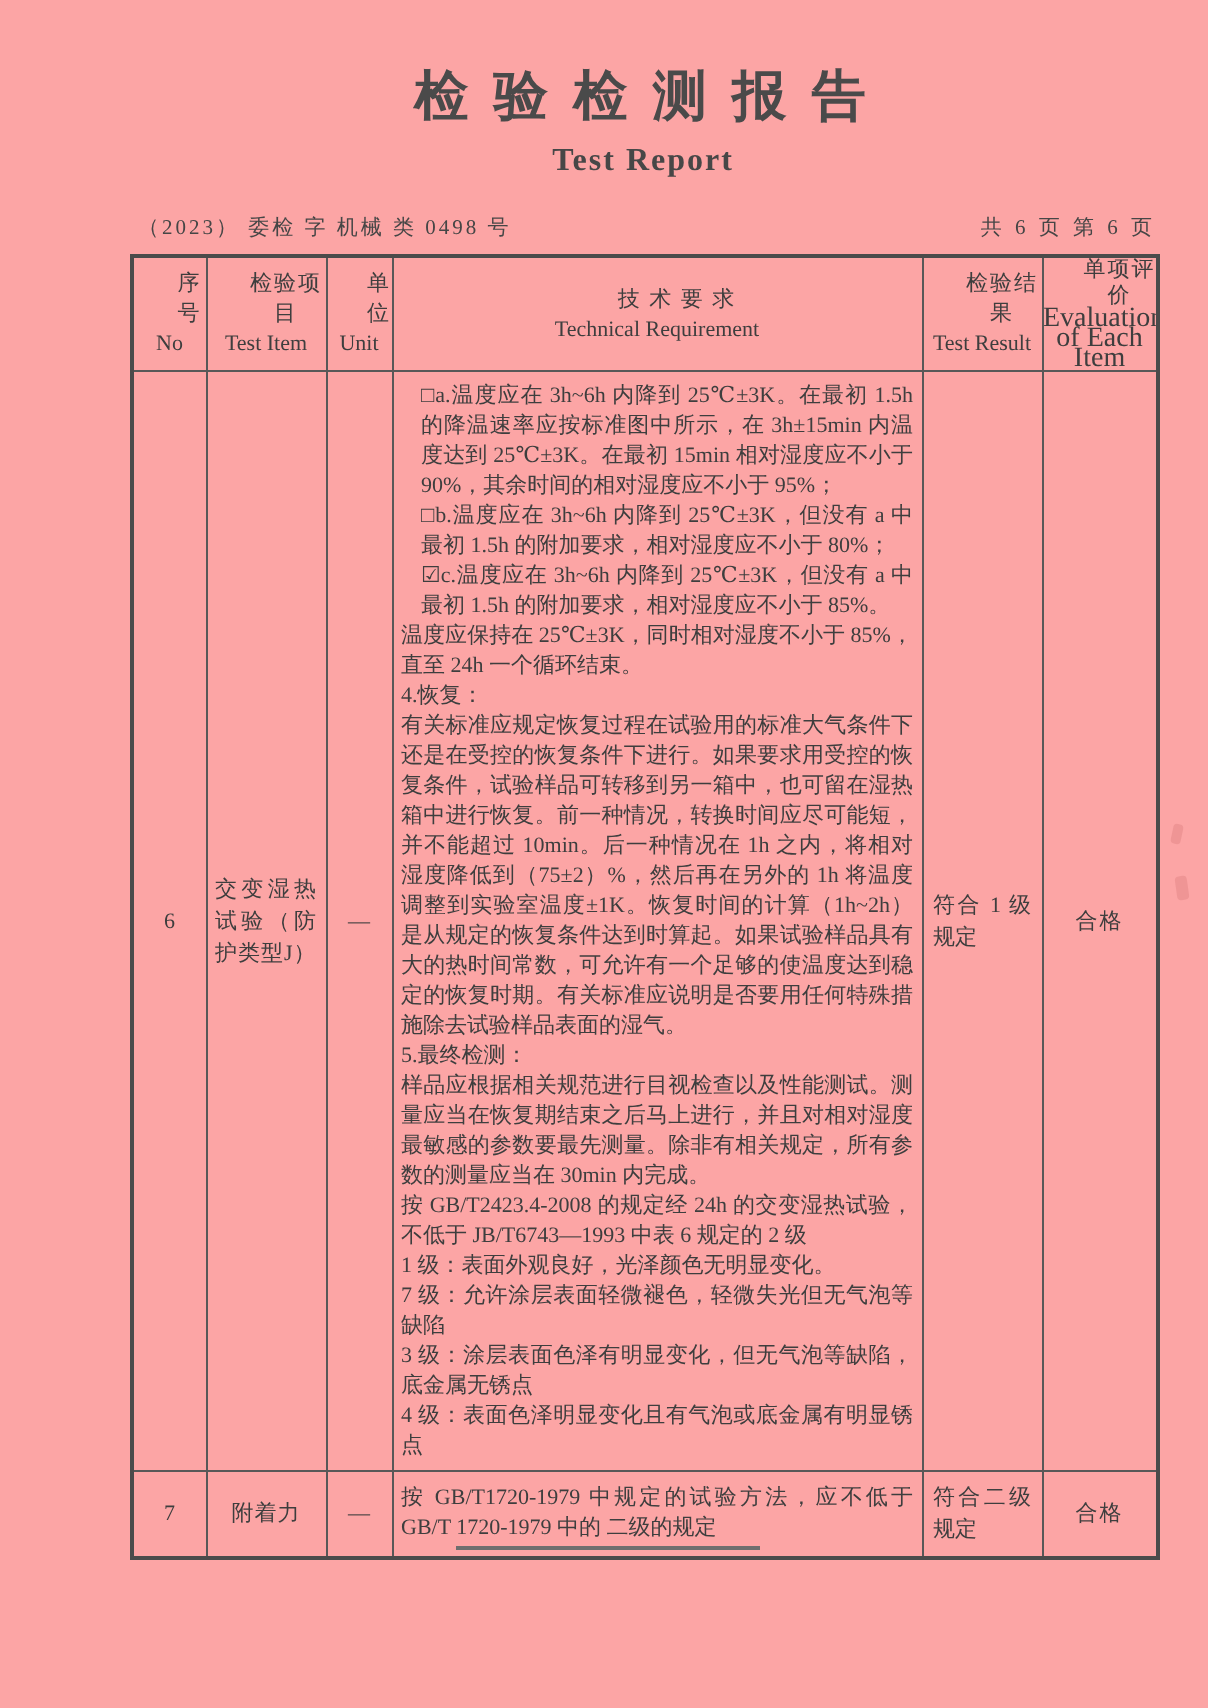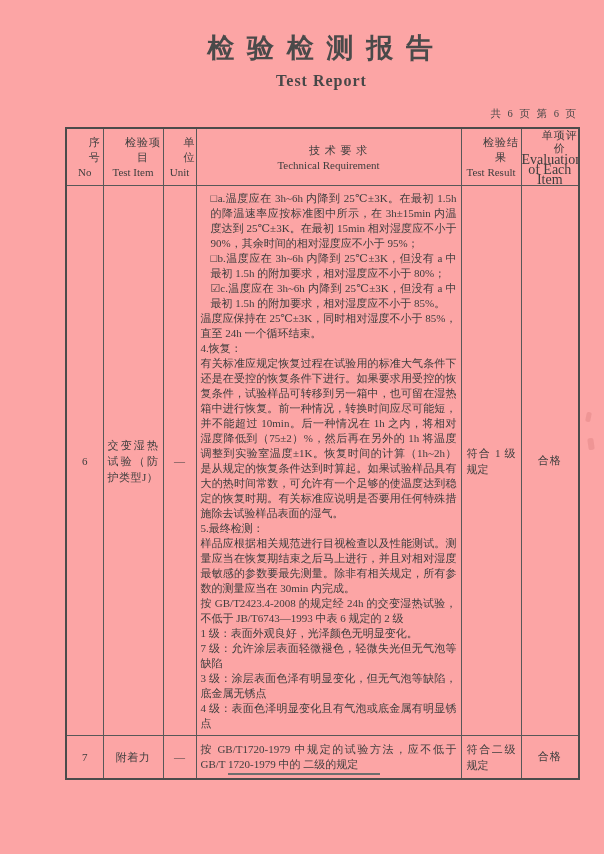--- a/index.html
+++ b/index.html
@@ -109,20 +109,21 @@
   .stamp-mark.m1 { left: 586px; top: 412px; width: 5px; height: 10px; transform: rotate(12deg); }
   .stamp-mark.m2 { left: 588px; top: 438px; width: 6px; height: 12px; transform: rotate(-8deg); }
 </style>
 </head>
 <body>
 
 <div class="page">
 
   <div class="title-cn">检 验 检 测 报 告</div>
   <div class="title-en">Test Report</div>
+  <div class="docnum">（2023） 委检 字 机械 类 0498 号</div>
   <div class="pageinfo">共 6 页 第 6 页</div>
 
   <table class="report">
     <colgroup>
       <col style="width:37px">
       <col style="width:60px">
       <col style="width:33px">
       <col style="width:265px">
       <col style="width:60px">
       <col style="width:58px">

